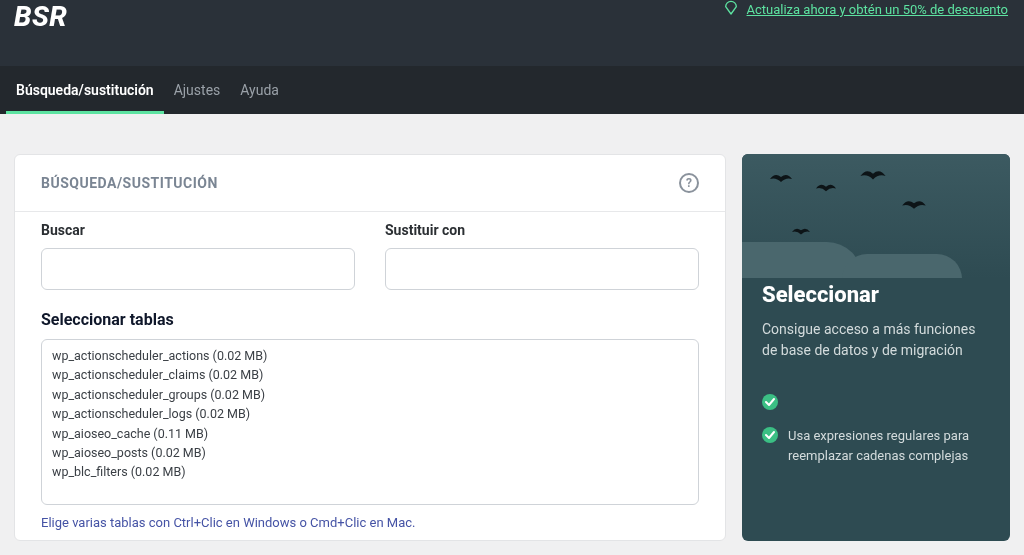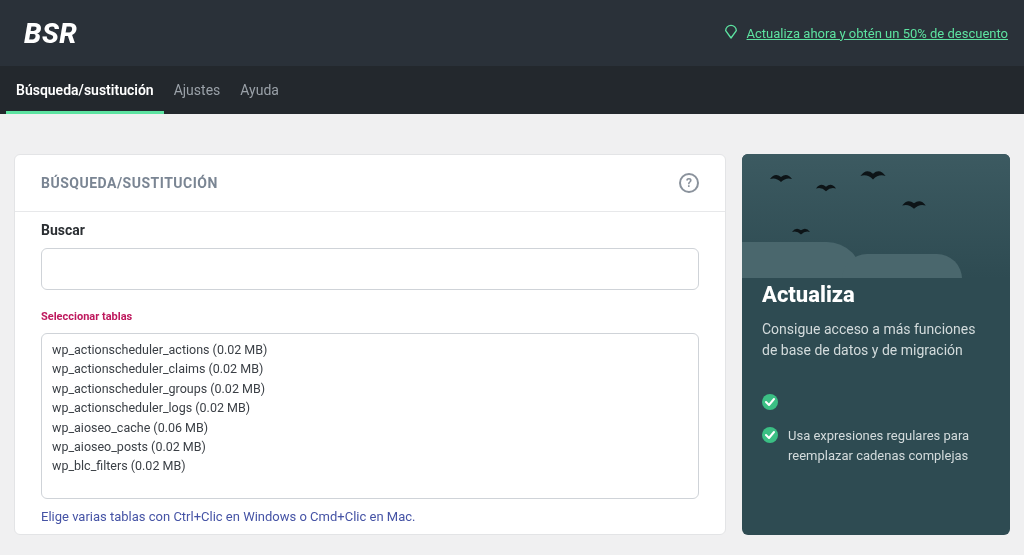--- a/index.html
+++ b/index.html
@@ -8,23 +8,23 @@
     background: #f0f0f1;
     color: #1f2937;
     width: 1024px;
     height: 555px;
     overflow: hidden;
   }
   .topbar {
     background: #2a3139;
     height: 66px;
     display: flex;
-    align-items: center;
+    align-items: flex-start;
     justify-content: space-between;
-    padding: 0 16px 0 24px;
+    padding: 0 16px 0 14px;
   }
   .logo {
     color: #fff;
     font-weight: 800;
     font-size: 28px;
     letter-spacing: 0.5px;
     font-style: italic;
   }
   .promo {
     display: flex;
@@ -124,23 +124,23 @@
   .field input[type="text"] {
     width: 100%;
     height: 42px;
     border: 1px solid #cfd3d8;
     border-radius: 6px;
     padding: 8px 10px;
     font-size: 14px;
   }
   .tables-label {
     font-weight: 700;
-    font-size: 11px;
+    font-size: 16px;
     margin-bottom: 10px;
-    color: #be185d;
+    color: #0f172a;
     display: block;
   }
   .tables-list {
     width: 100%;
     border: 1px solid #cfd3d8;
     border-radius: 6px;
     height: 166px;
     overflow-y: scroll;
     padding: 6px 8px;
     font-size: 12.5px;
@@ -258,29 +258,33 @@
     <div class="panel-header">
       <div class="panel-title">BÚSQUEDA/SUSTITUCIÓN</div>
       <div class="help-icon">?</div>
     </div>
     <div class="panel-body">
       <div class="row">
         <div class="field">
           <label>Buscar</label>
           <input type="text" value="" style="">
         </div>
+        <div class="field">
+          <label>Sustituir con</label>
+          <input type="text" value="" style="">
+        </div>
       </div>
 
       <label class="tables-label">Seleccionar tablas</label>
       <div class="tables-list" id="tables-list">
           <div class="opt">wp_actionscheduler_actions (0.02 MB)</div>
           <div class="opt">wp_actionscheduler_claims (0.02 MB)</div>
           <div class="opt">wp_actionscheduler_groups (0.02 MB)</div>
           <div class="opt">wp_actionscheduler_logs (0.02 MB)</div>
-          <div class="opt">wp_aioseo_cache (0.06 MB)</div>
+          <div class="opt">wp_aioseo_cache (0.11 MB)</div>
           <div class="opt">wp_aioseo_posts (0.02 MB)</div>
           <div class="opt">wp_blc_filters (0.02 MB)</div>
         </div>
       <div class="hint">Elige varias tablas con Ctrl+Clic en Windows o Cmd+Clic en Mac.</div>
     </div>
   </div>
 
   <div class="side">
     <div class="side-art">
       <div class="cloud c1"></div>
@@ -295,21 +299,21 @@
           <path d="M0 7 Q5 0 11 5 Q17 0 22 7 Q16 5 11 10 Q6 5 0 7 Z" fill="#0d1417"></path>
         </svg>
       <svg class="bird" style="left:160px; top:44px;" width="24" height="15" viewBox="0 0 22 14">
           <path d="M0 7 Q5 0 11 5 Q17 0 22 7 Q16 5 11 10 Q6 5 0 7 Z" fill="#0d1417"></path>
         </svg>
       <svg class="bird" style="left:50px; top:72px;" width="18" height="12" viewBox="0 0 22 14">
           <path d="M0 7 Q5 0 11 5 Q17 0 22 7 Q16 5 11 10 Q6 5 0 7 Z" fill="#0d1417"></path>
         </svg>
     </div>
     <div class="side-content">
-      <div class="side-title">Actualiza</div>
+      <div class="side-title">Seleccionar</div>
       <div class="side-desc">Consigue acceso a más funciones de base de datos y de migración</div>
       <div class="feat">
         <div class="check">
           <svg width="10" height="10" viewBox="0 0 10 10">
               <path d="M1 5 L4 8 L9 2" stroke="#fff" stroke-width="2" fill="none" stroke-linecap="round" stroke-linejoin="round"></path>
             </svg>
         </div>
       </div>
       <div class="feat">
         <div class="check">

